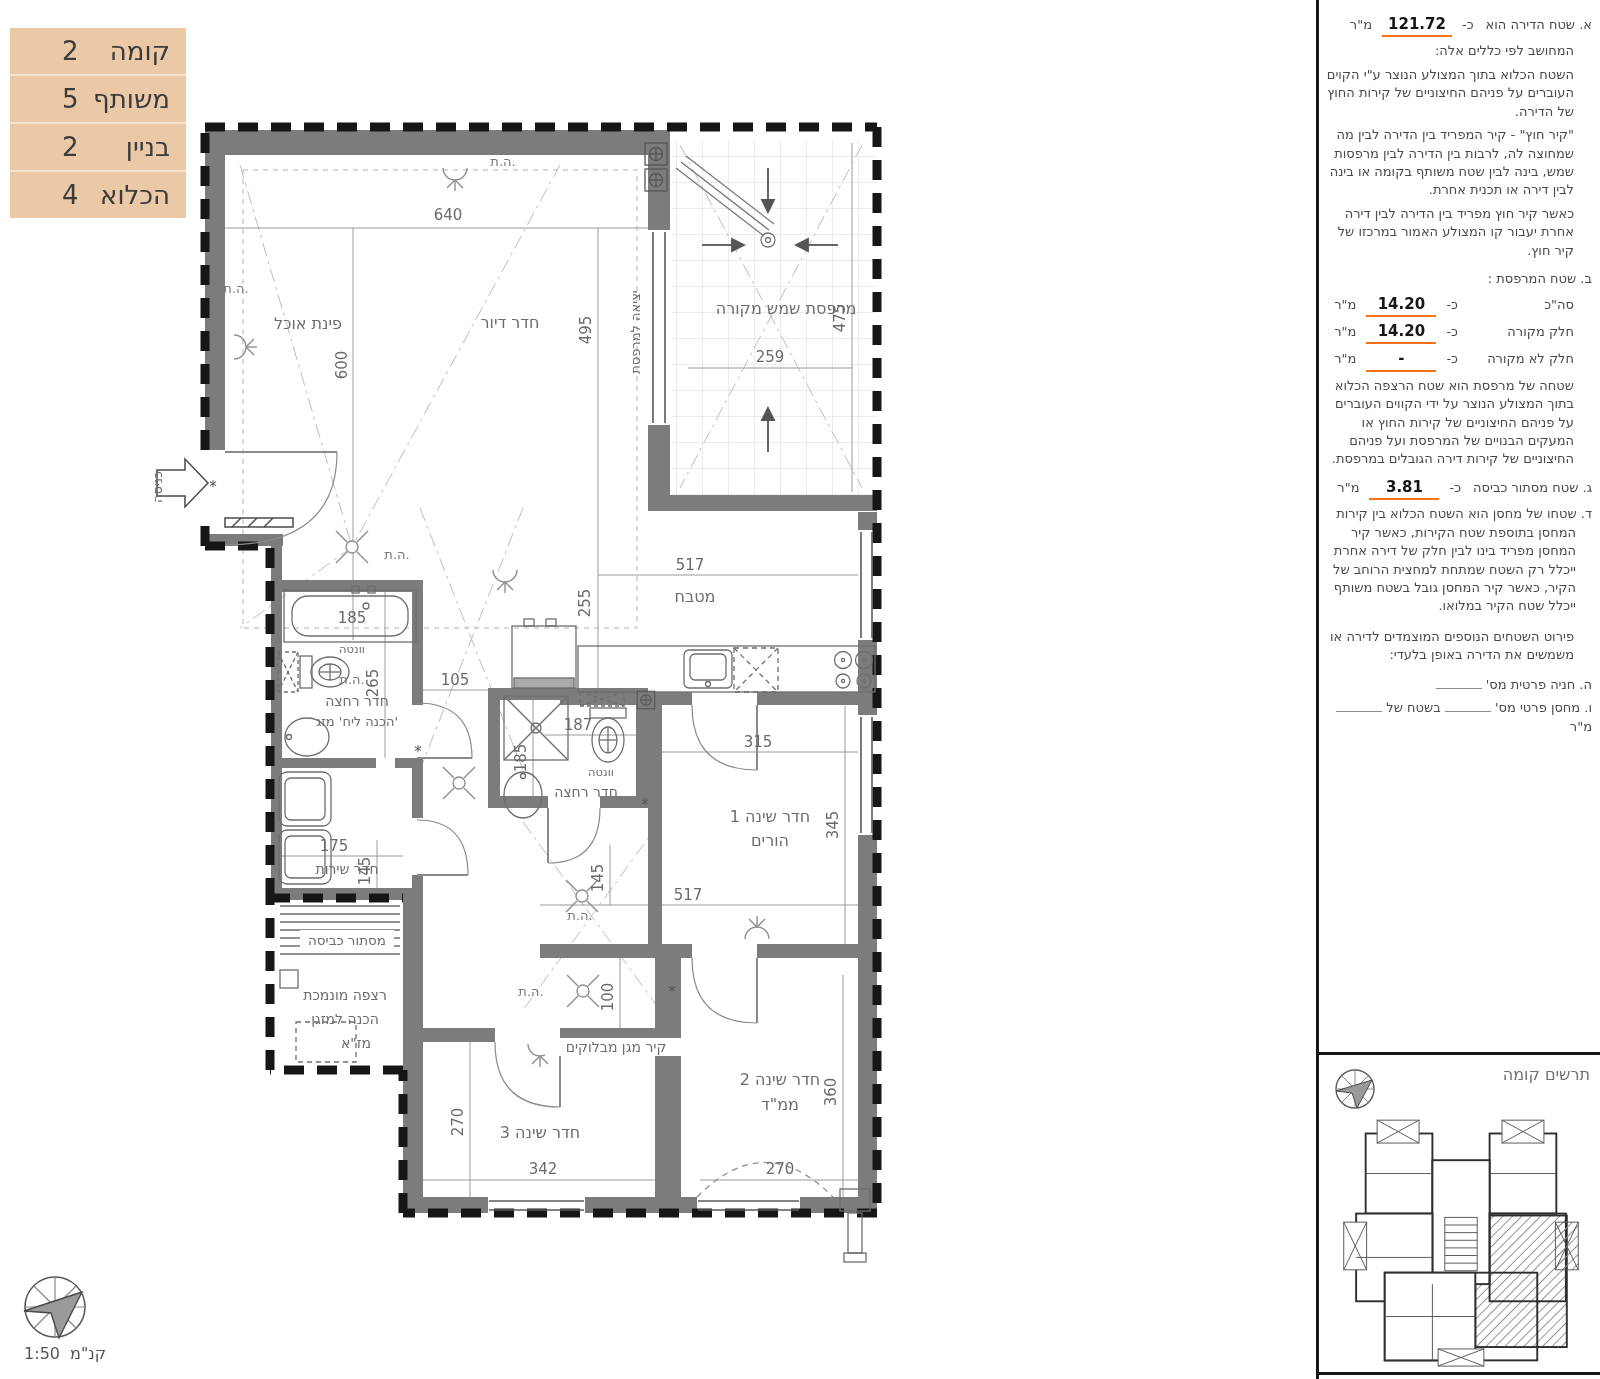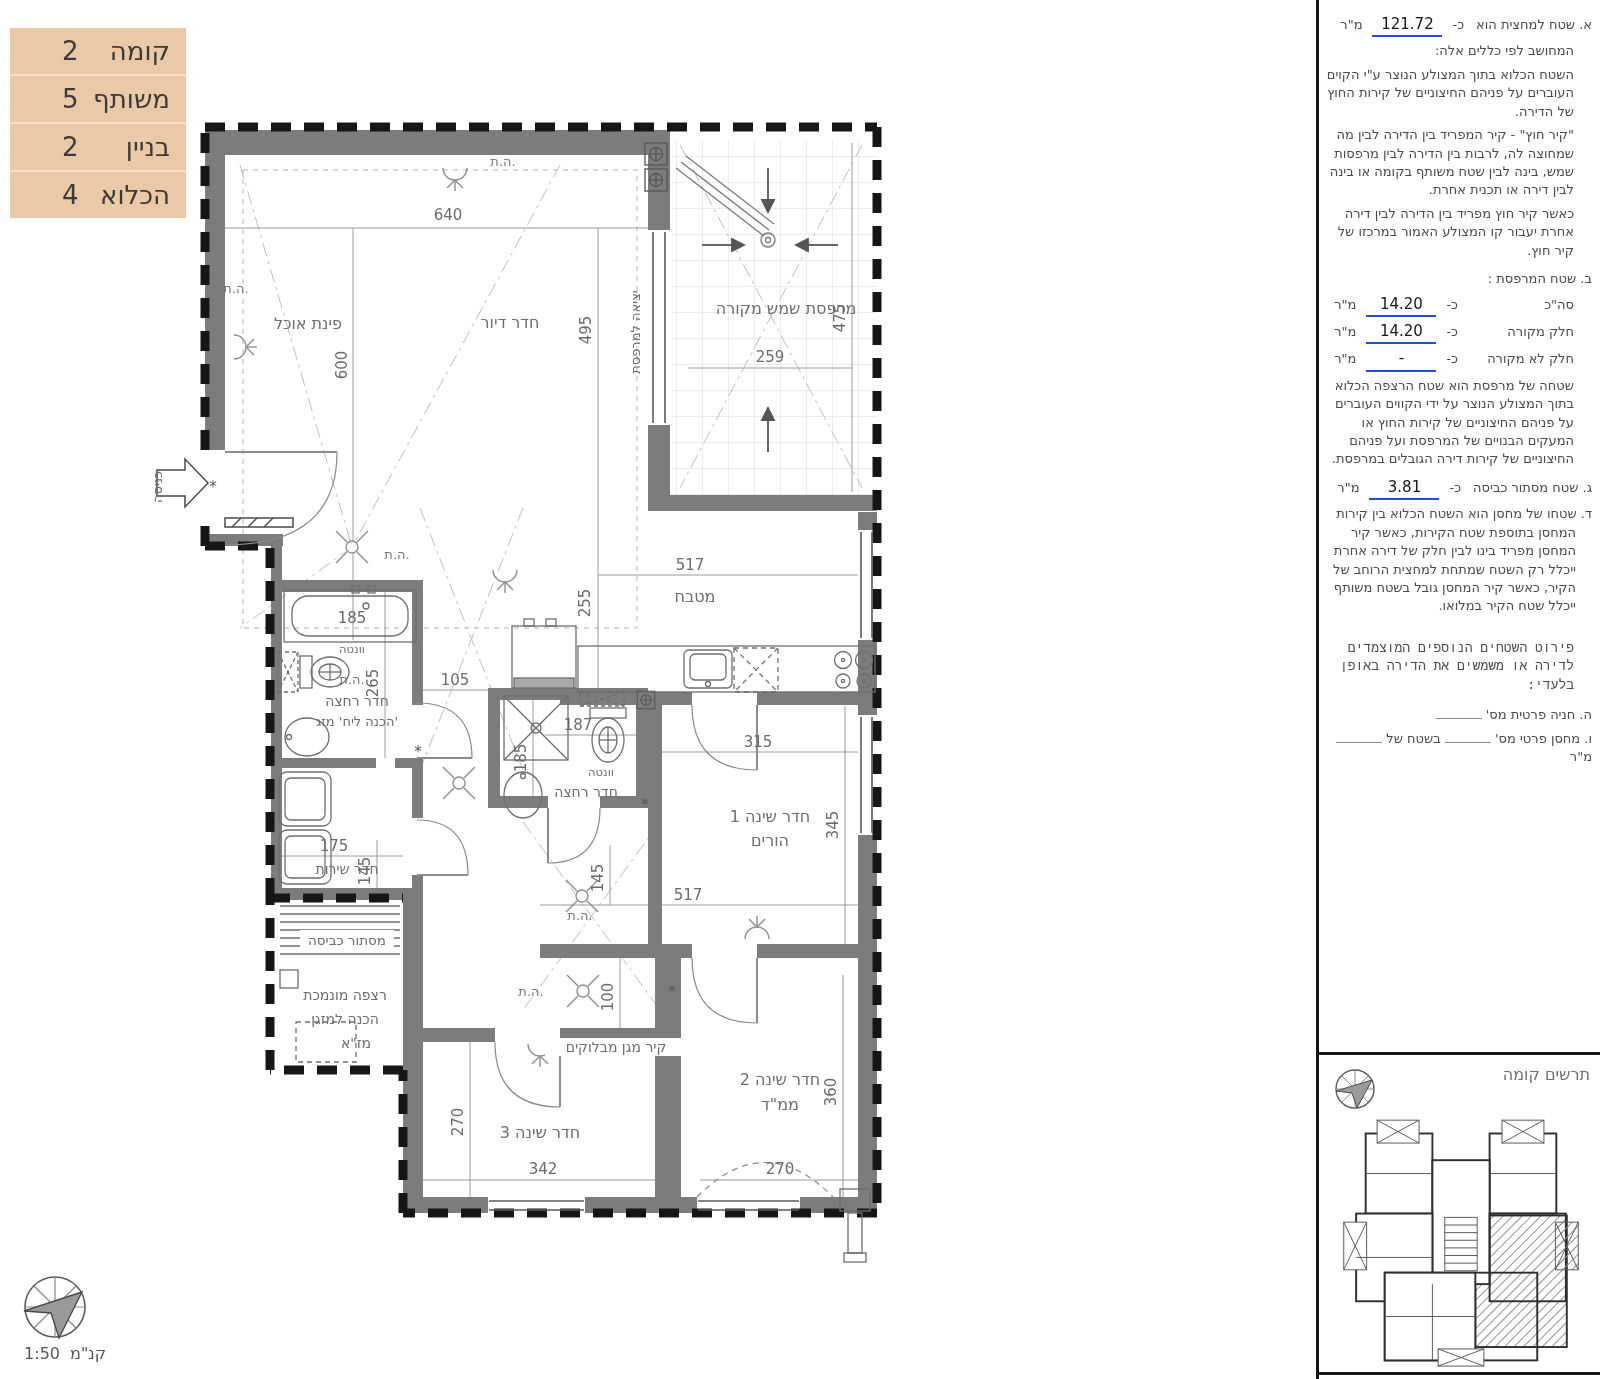--- a/index.html
+++ b/index.html
@@ -28,22 +28,22 @@
     left:1324px;top:10px;width:268px;direction:rtl;text-align:right;
     color:#4a4a4a;font-size:13px;line-height:1.42;
   }
   #notes p{margin:5px 0;}
   .hang{padding-right:16px;text-indent:-16px;}
   .ind{padding-right:18px;}
   .vrow{display:flex;align-items:baseline;margin:4px 0;}
   .vrow .rl{flex:0 0 auto;}
   .vrow .kaf{margin:0 12px 0 10px;flex:0 0 auto;}
   .vrow .uval{
-    flex:0 0 auto;min-width:62px;text-align:center;font-weight:normal;
-    font-size:15px;color:#161616;border-bottom:2px solid #1d4ed8;padding:0 4px;
+    flex:0 0 auto;min-width:62px;text-align:center;font-weight:bold;
+    font-size:15px;color:#161616;border-bottom:2px solid #f97316;padding:0 4px;
   }
   .vrow .unit{margin-right:10px;flex:0 0 auto;}
   .brow .rl{width:104px;}
   .blank{display:inline-block;width:46px;border-bottom:1px solid #8a8a8a;height:11px;}
 
   
   #keyplan-top{left:1316px;top:1052px;width:284px;height:3px;background:#161616;}
   #keyplan-bottom{left:1316px;top:1372px;width:284px;height:3px;background:#161616;}
   #keyplan{left:1319px;top:1055px;width:281px;height:317px;background:#fff;}
   #keyplan .title{
@@ -433,21 +433,21 @@
   <div class="row">
     <span class="lbl">הכלוא</span>
     <span class="val">4</span>
   </div>
 </div>
 
 <div id="divider" class="abs"></div>
 
 <div id="notes" class="abs">
   <div class="vrow">
-    <span class="rl">א. שטח למחצית הוא</span>
+    <span class="rl">א. שטח הדירה הוא</span>
     <span class="kaf">כ-</span>
     <span class="uval">121.72</span>
     <span class="unit">מ"ר</span>
   </div>
   <p class="ind">המחושב לפי כללים אלה:</p>
   <p class="ind">השטח הכלוא בתוך המצולע הנוצר ע"י הקוים העוברים על פניהם החיצוניים של קירות החוץ של הדירה.</p>
   <p class="ind">"קיר חוץ" - קיר המפריד בין הדירה לבין מה שמחוצה לה, לרבות בין הדירה לבין מרפסות שמש, בינה לבין שטח משותף בקומה או בינה לבין דירה או תכנית אחרת.</p>
   <p class="ind">כאשר קיר חוץ מפריד בין הדירה לבין דירה אחרת יעבור קו המצולע האמור במרכזו של קיר חוץ.</p>
 
   <p style="margin-top:10px;">ב. שטח המרפסת :</p>
@@ -472,21 +472,21 @@
   <p class="ind">שטחה של מרפסת הוא שטח הרצפה הכלוא בתוך המצולע הנוצר על ידי הקווים העוברים על פניהם החיצוניים של קירות החוץ או המעקים הבנויים של המרפסת ועל פניהם החיצוניים של קירות דירה הגובלים במרפסת.</p>
 
   <div class="vrow" style="margin-top:8px;">
     <span class="rl">ג. שטח מסתור כביסה</span>
     <span class="kaf">כ-</span>
     <span class="uval">3.81</span>
     <span class="unit">מ"ר</span>
   </div>
 
   <p class="hang" style="">ד. שטחו של מחסן הוא השטח הכלוא בין קירות המחסן בתוספת שטח הקירות, כאשר קיר המחסן מפריד בינו לבין חלק של דירה אחרת ייכלל רק השטח שמתחת למחצית הרוחב של הקיר, כאשר קיר המחסן גובל בשטח משותף ייכלל שטח הקיר במלואו.</p>
-  <p class="ind" style="margin-top:24px;font-family:Liberation Mono, monospace;">פירוט השטחים הנוספים המוצמדים לדירה או  משמשים את הדירה באופן בלעדי:</p>
+  <p class="ind" style="margin-top:12px;">פירוט השטחים הנוספים המוצמדים לדירה או  משמשים את הדירה באופן בלעדי:</p>
 
   <p style="margin-top:11px;">
     <span>ה. חניה פרטית מס'</span>
     <span class="blank"></span>
   </p>
   <p>
     <span>ו. מחסן פרטי מס'</span>
     <span class="blank"></span>
     <span>בשטח של</span>
     <span class="blank"></span>

